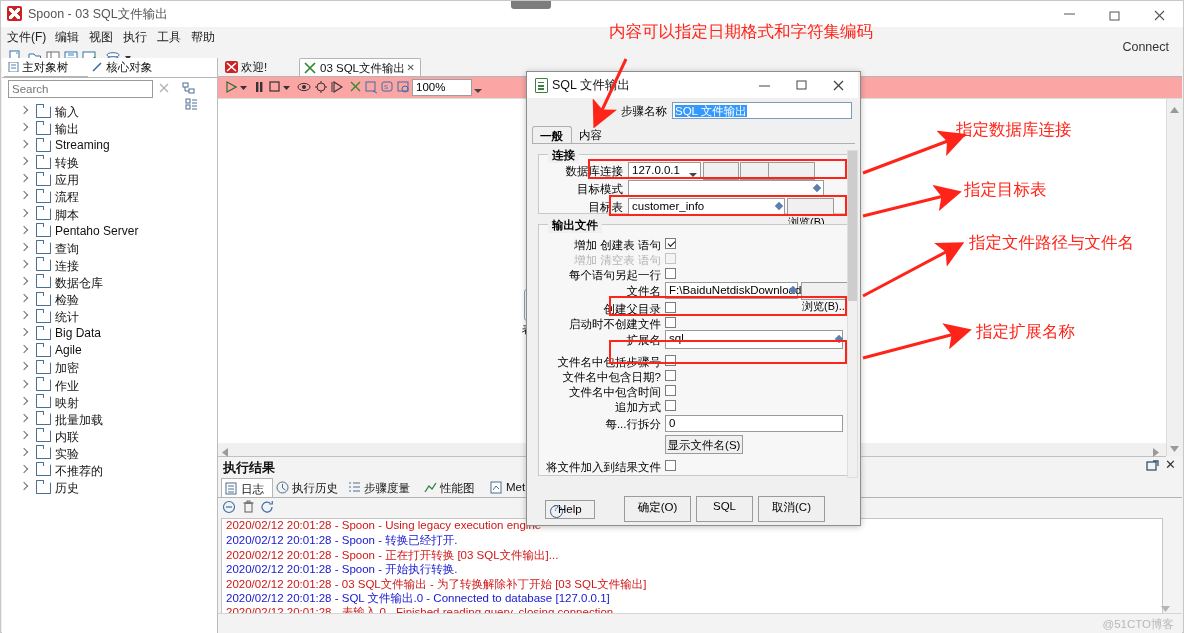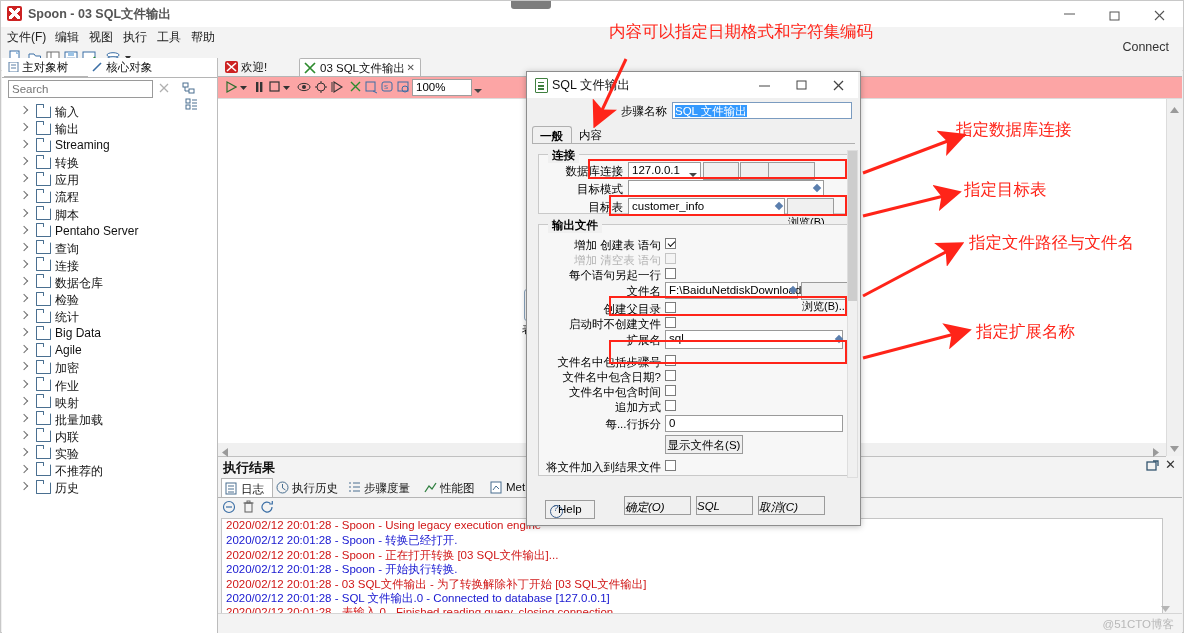--- a/index.html
+++ b/index.html
@@ -6,21 +6,21 @@
   body{
     width:1184px;height:633px;position:relative;overflow:hidden;
     font-family:"Liberation Sans","DejaVu Sans",sans-serif;
     font-size:12px;color:#000;background:#f0f0f0;
   }
 
   
   #app-window{position:absolute;left:0;top:0;width:1184px;height:633px;background:#f0f0f0;border:1px solid #c8c8c8;box-sizing:border-box;}
 
   
-  #titlebar{position:absolute;left:0;top:0;width:1182px;height:26px;background:#ffffff;font-weight:bold;}
+  #titlebar{position:absolute;left:0;top:0;width:1182px;height:26px;background:#ffffff;}
   #app-icon{position:absolute;left:6px;top:5px;width:15px;height:15px;background:#cc2222;border-radius:2px;}
   #app-icon::before{content:"";position:absolute;left:2px;top:2px;width:11px;height:11px;
     background:
       linear-gradient(45deg,transparent 40%,#fff 40%,#fff 60%,transparent 60%),
       linear-gradient(-45deg,transparent 40%,#fff 40%,#fff 60%,transparent 60%);}
   #app-title{position:absolute;left:27px;top:5px;font-size:12.5px;color:#555;white-space:nowrap;}
   .wbtn{position:absolute;top:0;width:45px;height:26px;cursor:default;}
   .wbtn svg{position:absolute;left:16px;top:9px;}
   #btn-min{right:90px;} #btn-max{right:45px;} #btn-close{right:0px;}
   #drag-tab{position:absolute;left:510px;top:0px;width:40px;height:8px;background:#7d7d7d;border-radius:0 0 3px 3px;}
@@ -141,21 +141,21 @@
   .cbox.dis{border-color:#c4c4c4;background:#f4f4f4;}
   .flabel.dis{color:#b4b4b4;}
   .ddarrow{position:absolute;width:9px;height:6px;}
 
   #btn-showfile{position:absolute;left:147px;top:364px;width:78px;height:19px;border:1px solid #9b9b9b;background:#f0f0f0;font-size:11.5px;text-align:center;padding-top:2px;box-sizing:border-box;}
 
   #dlg-footer{position:absolute;left:0;top:410px;width:331px;height:43px;}
   #btn-help{position:absolute;left:18px;top:18px;width:50px;height:19px;border:1px solid #9b9b9b;background:#f0f0f0;font-size:11.5px;padding-top:2px;padding-left:12px;box-sizing:border-box;}
   #help-ico{position:absolute;left:4px;top:3.5px;width:11px;height:11px;border:1.2px solid #3a5e8c;border-radius:50%;}
   #help-ico::after{content:"?";position:absolute;left:2.3px;top:-2.2px;font-size:9px;color:#3a5e8c;}
-  .fbtn-main{position:absolute;top:14px;height:19px;border:1px solid #9b9b9b;background:#f0f0f0;font-size:11.5px;text-align:left;padding-top:3px;box-sizing:border-box;font-style:italic;}
+  .fbtn-main{position:absolute;top:14px;height:26px;border:1px solid #9b9b9b;background:#f0f0f0;font-size:11.5px;text-align:center;padding-top:3px;box-sizing:border-box;}
   #btn-ok{left:97px;width:67px;} #btn-sql{left:169px;width:57px;} #btn-cancel{left:231px;width:67px;}
 
   #dlg-vscroll{position:absolute;right:2px;top:78px;width:11px;height:328px;background:#f0f0f0;border:1px solid #dedede;box-sizing:border-box;}
   #dlg-vthumb{position:absolute;left:0;top:0;width:9px;height:150px;background:#cdcdcd;}
 
   
   .anno{position:absolute;color:#ff2419;font-size:16.5px;white-space:nowrap;font-family:"Liberation Sans","DejaVu Sans",sans-serif;}
   .redbox{position:absolute;border:2.5px solid #ff2419;box-sizing:border-box;pointer-events:none;}
   svg.arrow-layer{position:absolute;left:0;top:0;width:1184px;height:633px;pointer-events:none;}
 </style>

